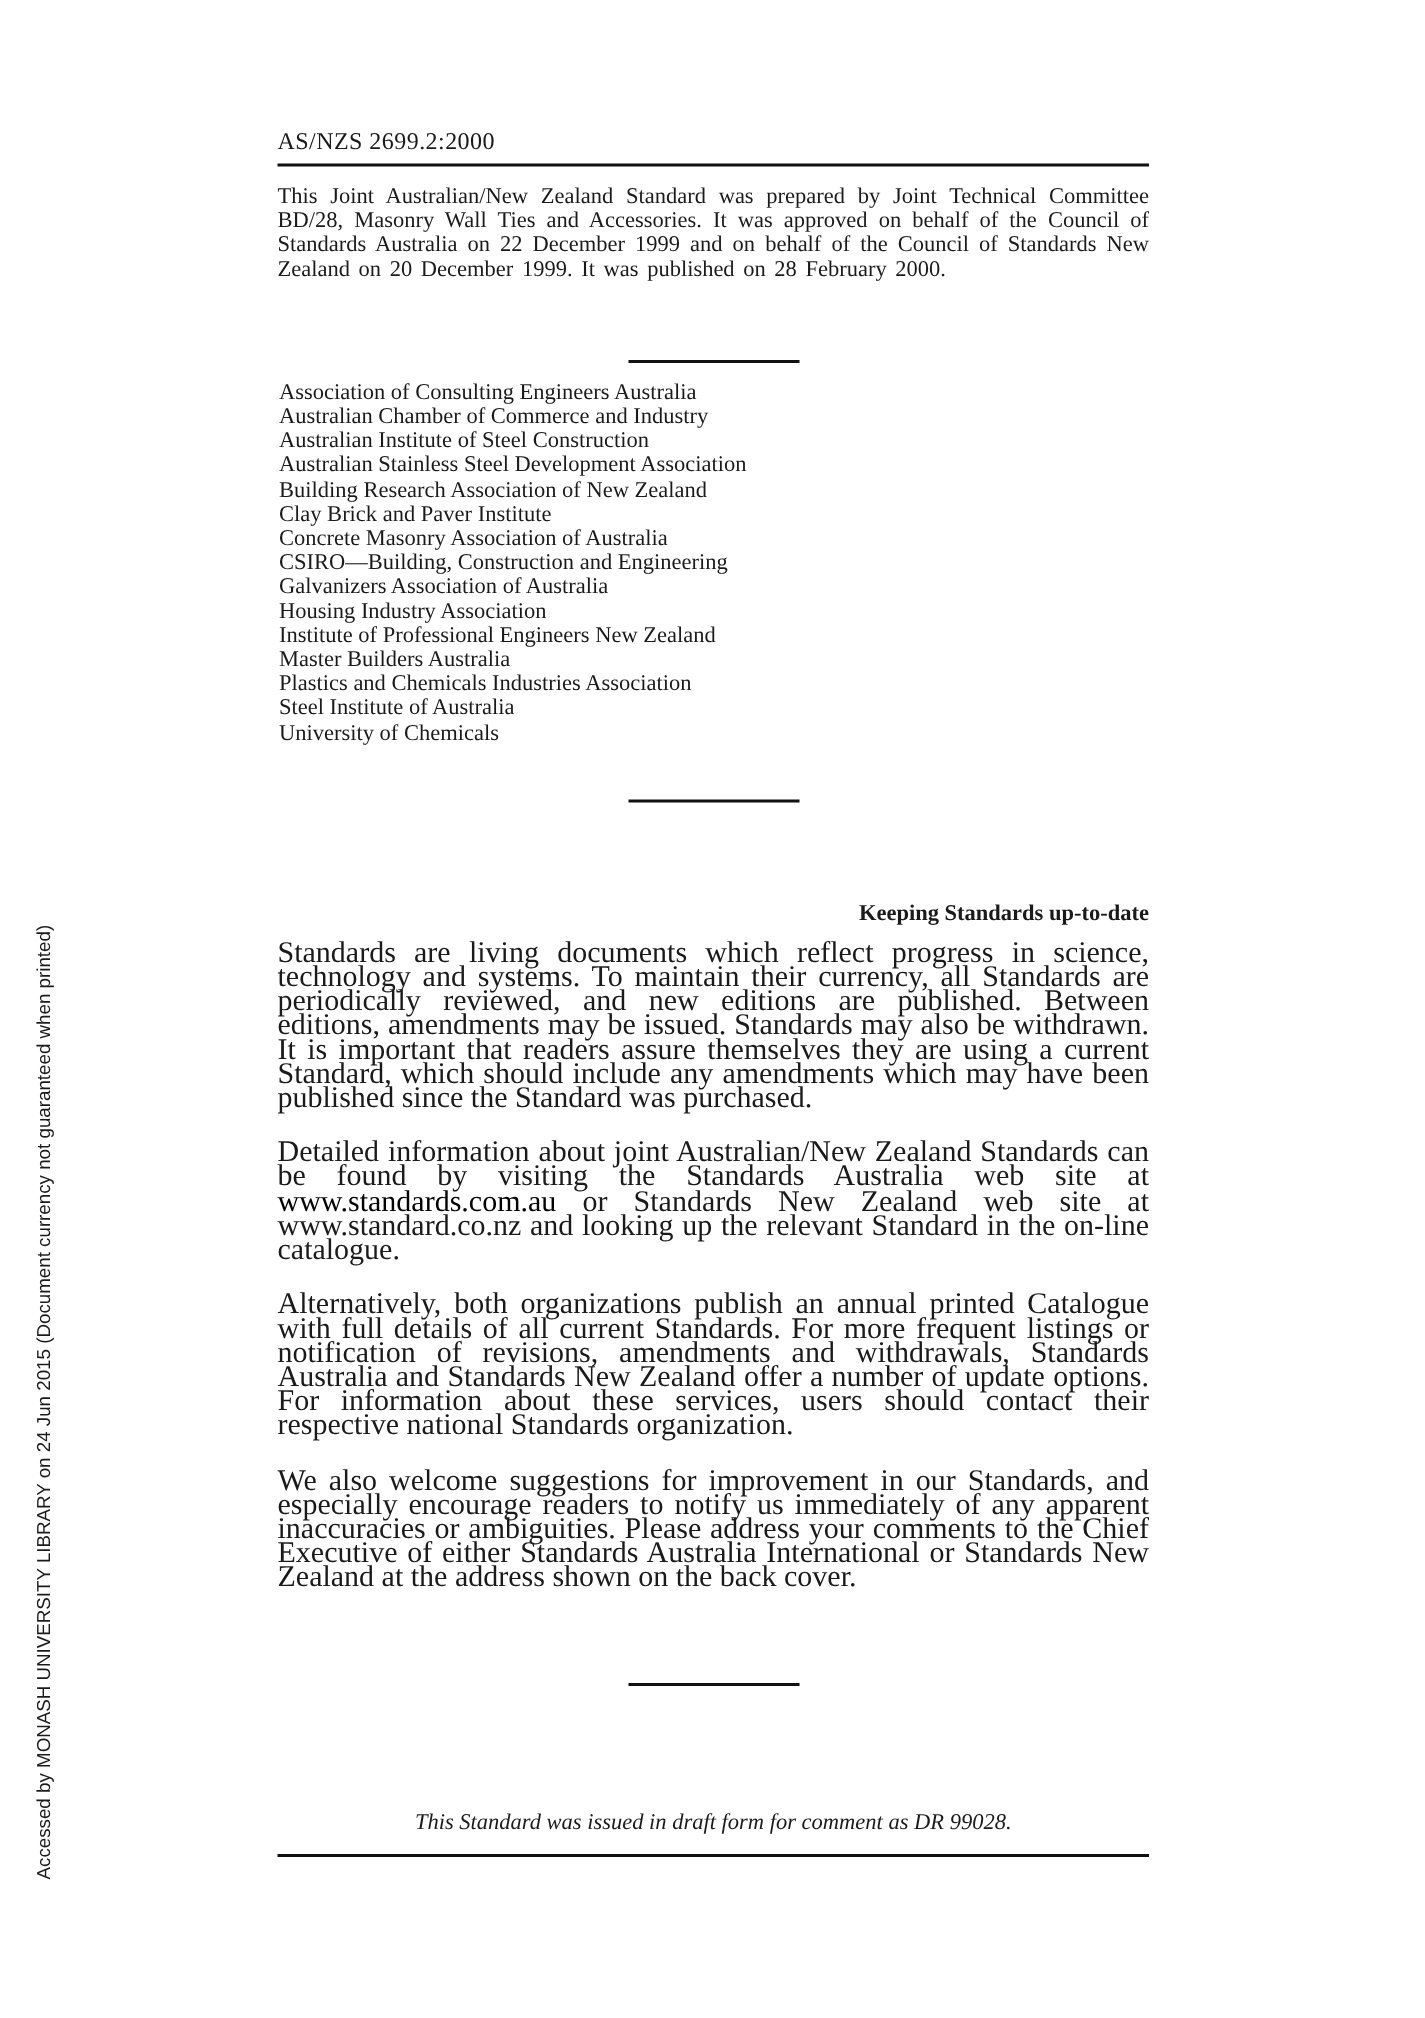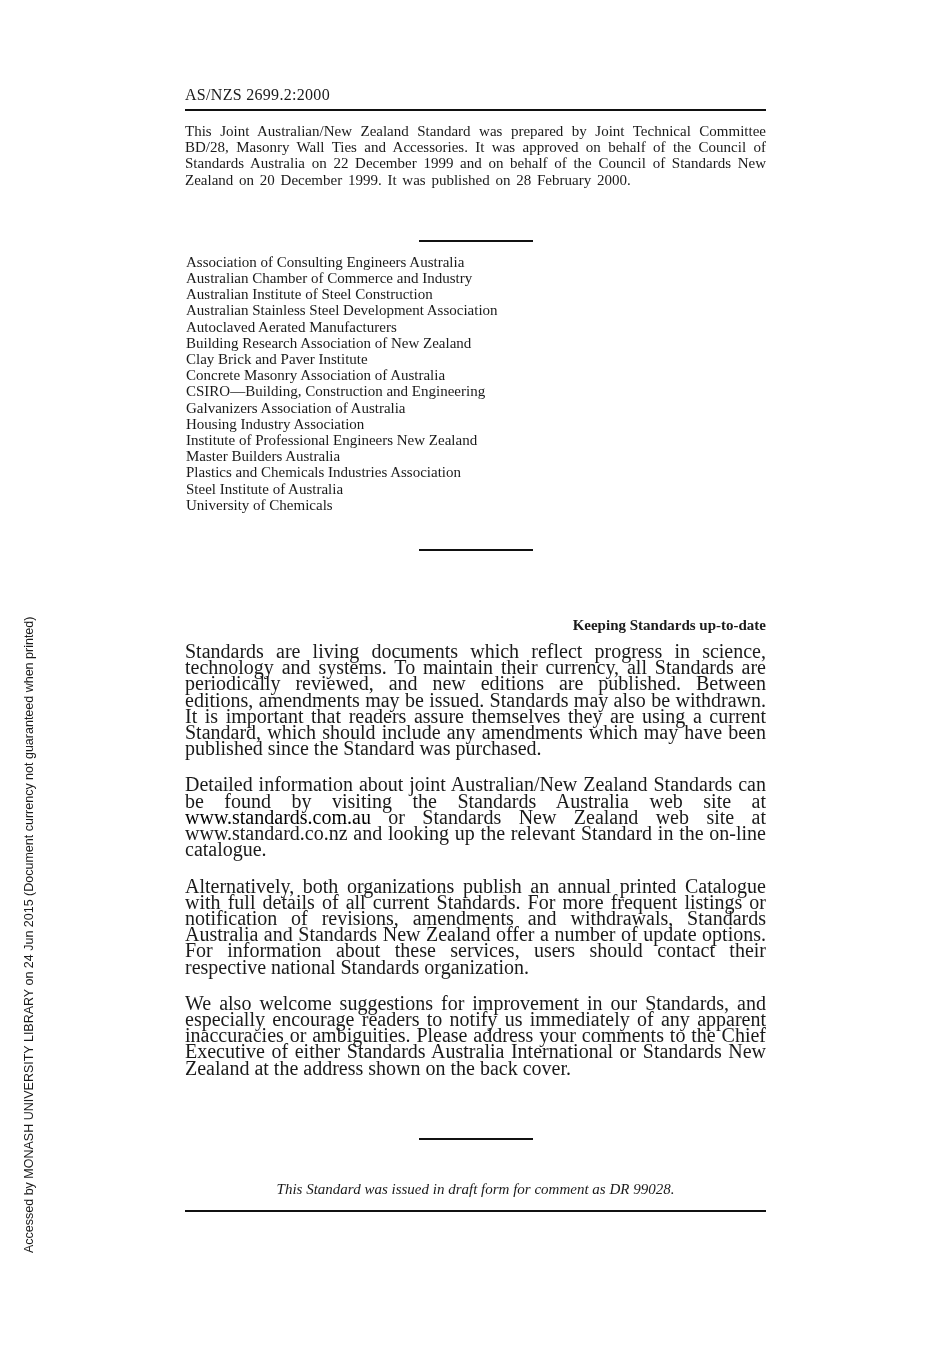--- a/index.html
+++ b/index.html
@@ -78,21 +78,21 @@
   }
   .body-para.first {
     margin-top: 9px;
   }
   .web-link {
     color: #000000;
     text-decoration: none;
     cursor: pointer;
   }
   .draft-note {
-    margin-top: 41px;
+    margin-top: 83px;
     text-align: center;
     font-style: italic;
     font-size: 15px;
   }
   .bottom-rule {
     margin-top: 12px;
     border: 0;
     border-top: 2px solid #111111;
     width: 100%;
   }
@@ -124,21 +124,20 @@
     <p class="intro-para">This Joint Australian/New Zealand Standard was prepared by Joint Technical Committee BD/28, Masonry Wall Ties and Accessories. It was approved on behalf of the Council of Standards Australia on 22 December 1999 and on behalf of the Council of Standards New Zealand on 20 December 1999. It was published on 28 February 2000.</p>
 
     <hr class="divider divider-1">
 
 
     <div class="committee-list">
       <div>Association of Consulting Engineers Australia</div>
       <div>Australian Chamber of Commerce and Industry</div>
       <div>Australian Institute of Steel Construction</div>
       <div>Australian Stainless Steel Development Association</div>
-      <div>Autoclaved Aerated Manufacturers</div>
       <div>Building Research Association of New Zealand</div>
       <div>Clay Brick and Paver Institute</div>
       <div>Concrete Masonry Association of Australia</div>
       <div>CSIRO—Building, Construction and Engineering</div>
       <div>Galvanizers Association of Australia</div>
       <div>Housing Industry Association</div>
       <div>Institute of Professional Engineers New Zealand</div>
       <div>Master Builders Australia</div>
       <div>Plastics and Chemicals Industries Association</div>
       <div>Steel Institute of Australia</div>

